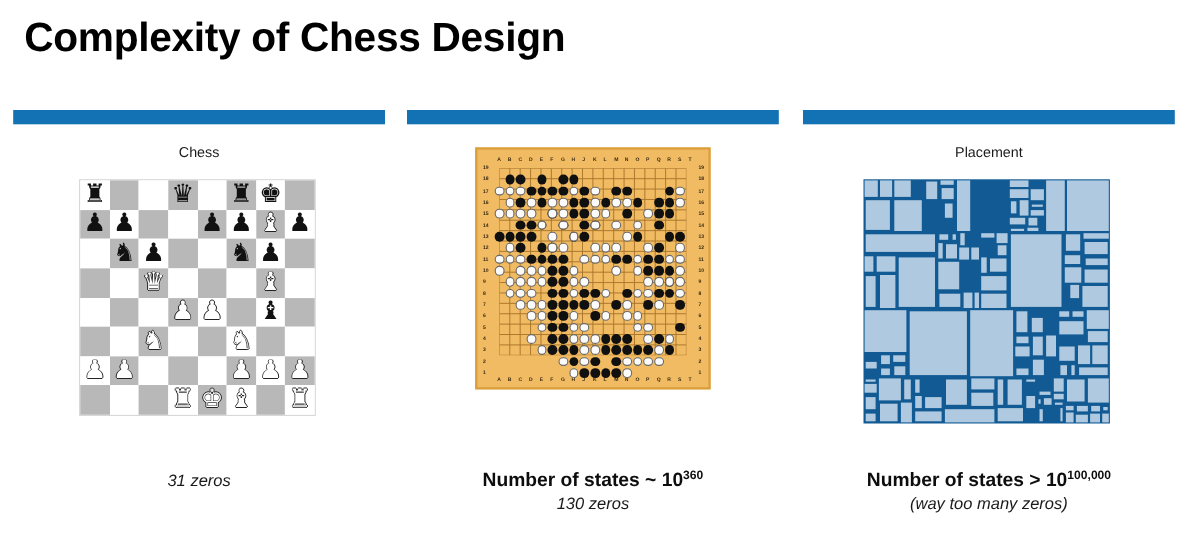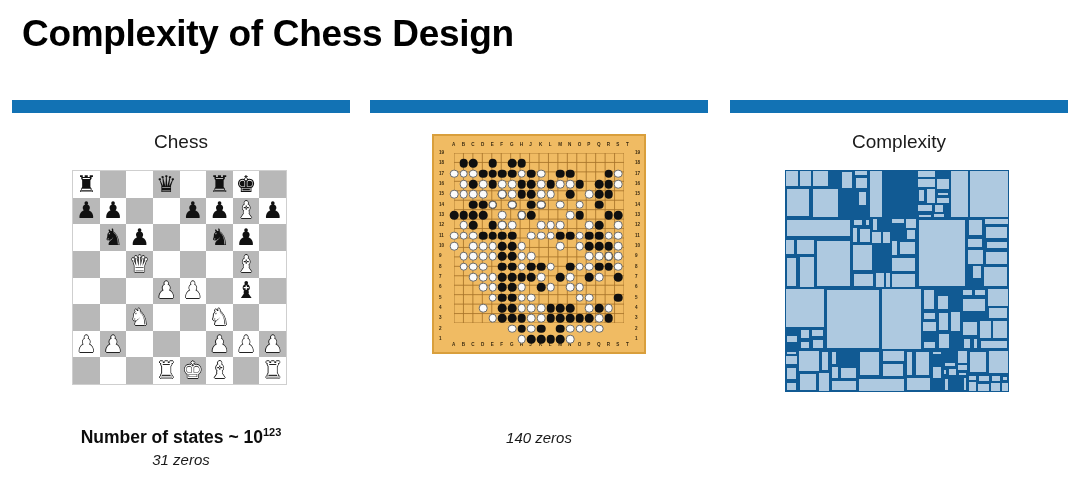--- a/index.html
+++ b/index.html
@@ -18,21 +18,21 @@
   }
 
   
   .column{position:absolute;top:100px;width:338px;}
   #col-chess{left:12px;}
   #col-go{left:370px;}
   #col-placement{left:730px;}
 
   .rule{width:100%;height:13px;background:#1272b4;}
   .col-title{
-    text-align:center;font-size:19px;color:#1a1a1a;
+    text-align:center;font-size:13px;color:#1a1a1a;
     margin-top:18px;font-weight:normal;
   }
 
   .figure-wrap{position:relative;height:225px;margin-top:17px;}
 
   .caption{position:absolute;left:0;right:0;top:326px;text-align:center;}
   .caption .line1{font-size:17.5px;font-weight:bold;color:#0d0d0d;white-space:nowrap;}
   .caption .line1 sup{font-size:11px;font-weight:bold;vertical-align:super;}
   .caption .line2{font-size:15px;font-style:italic;color:#1a1a1a;margin-top:3px;}
 
@@ -230,23 +230,20 @@
           <div class="sq light">
             <span class="pc w">♝</span>
           </div>
           <div class="sq dark"></div>
           <div class="sq light">
             <span class="pc w">♜</span>
           </div>
         </div>
     </div>
     <div class="caption">
-      <div class="line1">
-        <span>Number of states ~ 10</span><sup>123</sup>
-      </div>
       <div class="line2">31 zeros</div>
     </div>
   </div>
 
   <div class="column" id="col-go">
     <div class="rule"></div>
     <div class="figure-wrap">
       <div id="go-board">
         <div id="go-inner">
           <svg id="go-grid" viewBox="0 0 100 100" preserveAspectRatio="none">
@@ -576,27 +573,30 @@
           <div class="stone wt" style="left: 97.3333px; top: 192.667px;"></div>
           <div class="stone wt" style="left: 136px; top: 192.667px;"></div>
           <div class="stone wt" style="left: 145.667px; top: 192.667px;"></div>
           <div class="stone wt" style="left: 155.333px; top: 192.667px;"></div>
           <div class="stone wt" style="left: 165px; top: 192.667px;"></div>
           <div class="stone wt" style="left: 87.6667px; top: 203px;"></div>
           <div class="stone wt" style="left: 136px; top: 203px;"></div>
         </div>
     </div>
     <div class="caption">
-      <div class="line2">140 zeros</div>
+      <div class="line1">
+        <span>Number of states ~ 10</span><sup>360</sup>
+      </div>
+      <div class="line2">130 zeros</div>
     </div>
   </div>
 
   <div class="column" id="col-placement">
     <div class="rule"></div>
-    <div class="col-title">Complexity</div>
+    <div class="col-title">Placement</div>
     <div class="figure-wrap">
       <div id="placement-img">
           <div class="cell" style="left: 1.41548px; top: 1.41548px; width: 11.1891px; height: 14.4937px;"></div>
           <div class="cell" style="left: 14.924px; top: 0.903905px; width: 10.8413px; height: 15.5169px;"></div>
           <div class="cell" style="left: 27.8527px; top: 1.18352px; width: 14.8229px; height: 14.9576px;"></div>
           <div class="cell" style="left: 2.1152px; top: 19.4399px; width: 22.3802px; height: 26.4449px;"></div>
           <div class="cell" style="left: 27.9068px; top: 18.6208px; width: 25.5362px; height: 28.083px;"></div>
           <div class="cell" style="left: 56.6445px; top: 1.90537px; width: 10.3088px; height: 16.0749px;"></div>
           <div class="cell" style="left: 70.3168px; top: 1.4581px; width: 11.7922px; height: 3.29587px;"></div>
           <div class="cell" style="left: 70.9126px; top: 8.26602px; width: 10.6005px; height: 9.56564px;"></div>
@@ -710,16 +710,22 @@
           <div class="cell" style="left: 184.494px; top: 205.974px; width: 6.26459px; height: 3.93212px;"></div>
           <div class="cell" style="left: 184.059px; top: 212.458px; width: 7.13434px; height: 8.48401px;"></div>
           <div class="cell" style="left: 193.857px; top: 206.087px; width: 9.92749px; height: 5.13941px;"></div>
           <div class="cell" style="left: 193.156px; top: 213.736px; width: 11.3283px; height: 7.35861px;"></div>
           <div class="cell" style="left: 206.551px; top: 205.643px; width: 8.46961px; height: 5.76368px;"></div>
           <div class="cell" style="left: 218.474px; top: 206.774px; width: 3.23391px; height: 3.50227px;"></div>
           <div class="cell" style="left: 206.208px; top: 213.386px; width: 8.89269px; height: 7.79546px;"></div>
           <div class="cell" style="left: 216.85px; top: 213.499px; width: 6.21968px; height: 7.57044px;"></div>
         </div>
     </div>
+    <div class="caption">
+      <div class="line1">
+        <span>Number of states &gt; 10</span><sup>100,000</sup>
+      </div>
+      <div class="line2">(way too many zeros)</div>
+    </div>
   </div>
 
 
 </div>
 
 </body></html>

